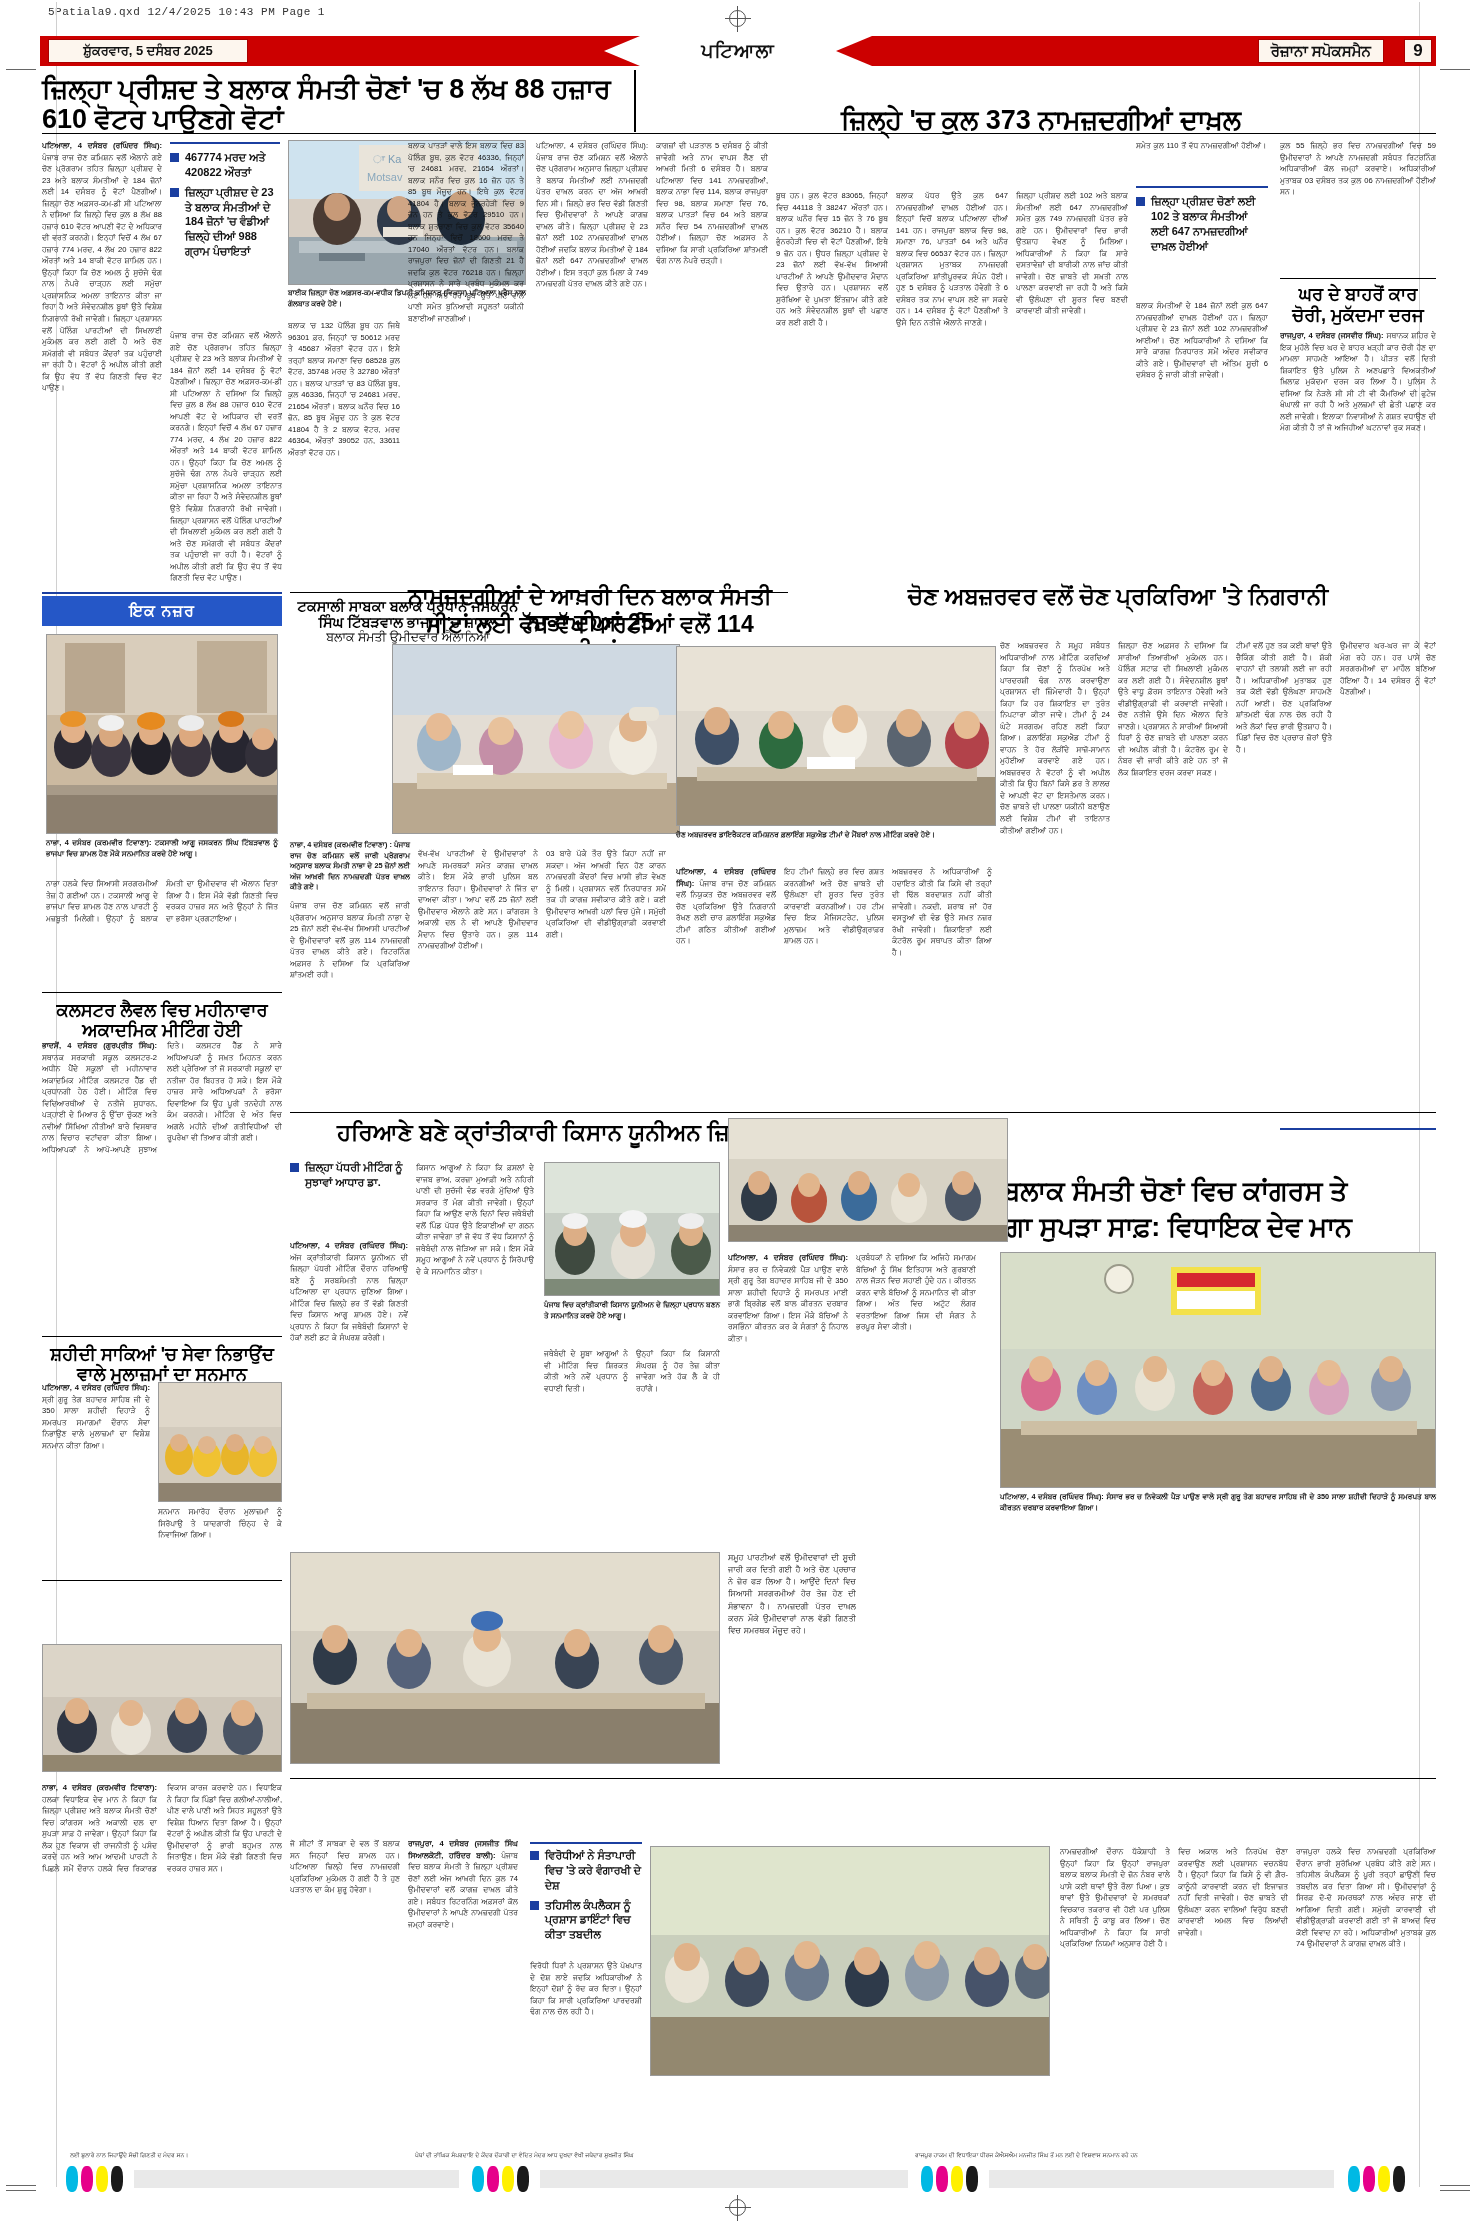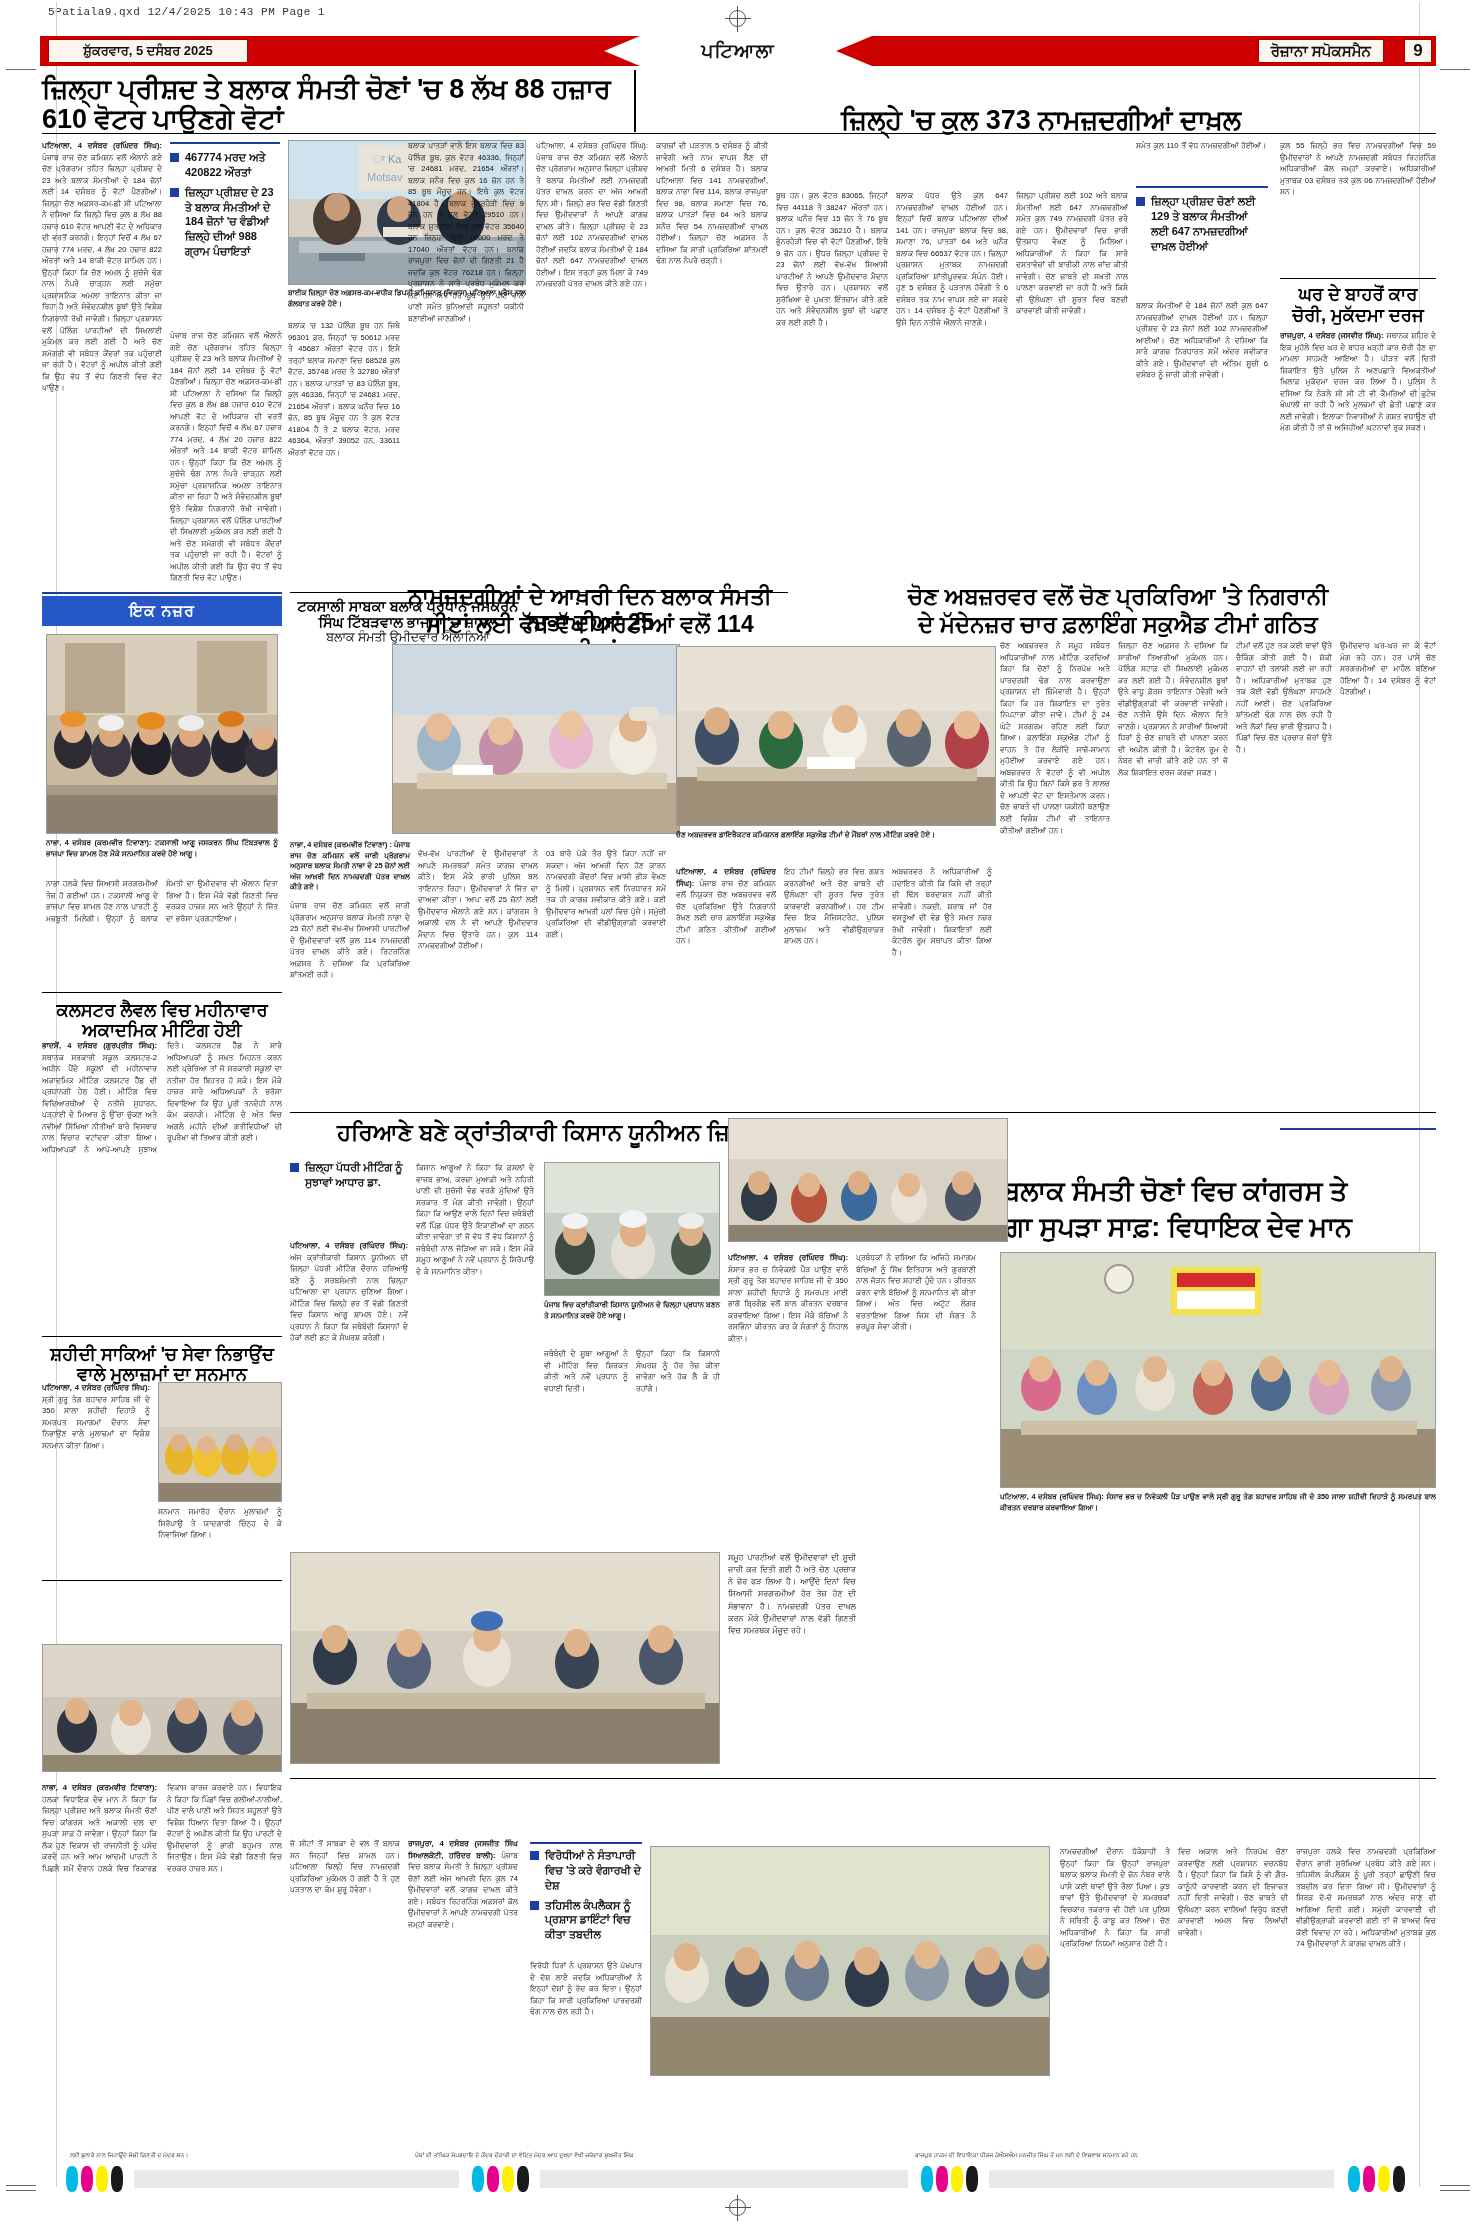--- a/index.html
+++ b/index.html
@@ -223,21 +223,21 @@
     ਬਲਾਕ ਪੱਧਰ ਉਤੇ ਕੁਲ 647 ਨਾਮਜ਼ਦਗੀਆਂ ਦਾਖ਼ਲ ਹੋਈਆਂ ਹਨ। ਇਨ੍ਹਾਂ ਵਿਚੋਂ ਬਲਾਕ ਪਟਿਆਲਾ ਦੀਆਂ 141 ਹਨ। ਰਾਜਪੁਰਾ ਬਲਾਕ ਵਿਚ 98, ਸਮਾਣਾ 76, ਪਾਤੜਾਂ 64 ਅਤੇ ਘਨੌਰ ਬਲਾਕ ਵਿਚ 66537 ਵੋਟਰ ਹਨ। ਜ਼ਿਲ੍ਹਾ ਪ੍ਰਸ਼ਾਸਨ ਮੁਤਾਬਕ ਨਾਮਜ਼ਦਗੀ ਪ੍ਰਕਿਰਿਆ ਸ਼ਾਂਤੀਪੂਰਵਕ ਸੰਪੰਨ ਹੋਈ। ਹੁਣ 5 ਦਸੰਬਰ ਨੂੰ ਪੜਤਾਲ ਹੋਵੇਗੀ ਤੇ 6 ਦਸੰਬਰ ਤਕ ਨਾਮ ਵਾਪਸ ਲਏ ਜਾ ਸਕਦੇ ਹਨ। 14 ਦਸੰਬਰ ਨੂੰ ਵੋਟਾਂ ਪੈਣਗੀਆਂ ਤੇ ਉਸੇ ਦਿਨ ਨਤੀਜੇ ਐਲਾਨੇ ਜਾਣਗੇ।
   </div>
   <div class="col-text" style="left:1016px; top:190px; width:112px; height:400px;">
     ਜ਼ਿਲ੍ਹਾ ਪ੍ਰੀਸ਼ਦ ਲਈ 102 ਅਤੇ ਬਲਾਕ ਸੰਮਤੀਆਂ ਲਈ 647 ਨਾਮਜ਼ਦਗੀਆਂ ਸਮੇਤ ਕੁਲ 749 ਨਾਮਜ਼ਦਗੀ ਪੱਤਰ ਭਰੇ ਗਏ ਹਨ। ਉਮੀਦਵਾਰਾਂ ਵਿਚ ਭਾਰੀ ਉਤਸ਼ਾਹ ਵੇਖਣ ਨੂੰ ਮਿਲਿਆ। ਅਧਿਕਾਰੀਆਂ ਨੇ ਕਿਹਾ ਕਿ ਸਾਰੇ ਦਸਤਾਵੇਜ਼ਾਂ ਦੀ ਬਾਰੀਕੀ ਨਾਲ ਜਾਂਚ ਕੀਤੀ ਜਾਵੇਗੀ। ਚੋਣ ਜ਼ਾਬਤੇ ਦੀ ਸਖ਼ਤੀ ਨਾਲ ਪਾਲਣਾ ਕਰਵਾਈ ਜਾ ਰਹੀ ਹੈ ਅਤੇ ਕਿਸੇ ਵੀ ਉਲੰਘਣਾ ਦੀ ਸੂਰਤ ਵਿਚ ਬਣਦੀ ਕਾਰਵਾਈ ਕੀਤੀ ਜਾਵੇਗੀ।
   </div>
 
   <div style="position:absolute; left:1136px; top:186px; width:132px; height:2px; background:#1b3fa0;"></div>
   <div class="bullets" style="left:1136px; top:194px; width:132px;">
     <div class="b-item">
       <span class="b-sq"></span>
-      <span>ਜ਼ਿਲ੍ਹਾ ਪ੍ਰੀਸ਼ਦ ਚੋਣਾਂ ਲਈ 129 ਤੇ ਬਲਾਕ ਸੰਮਤੀਆਂ ਲਈ 647 ਨਾਮਜ਼ਦਗੀਆਂ ਦਾਖ਼ਲ ਹੋਈਆਂ</span>
+      <span>ਜ਼ਿਲ੍ਹਾ ਪ੍ਰੀਸ਼ਦ ਚੋਣਾਂ ਲਈ 102 ਤੇ ਬਲਾਕ ਸੰਮਤੀਆਂ ਲਈ 647 ਨਾਮਜ਼ਦਗੀਆਂ ਦਾਖ਼ਲ ਹੋਈਆਂ</span>
     </div>
   </div>
   <div class="col-text" style="left:1136px; top:140px; width:132px; height:44px;">
     ਸਮੇਤ ਕੁਲ 110 ਤੋਂ ਵੱਧ ਨਾਮਜ਼ਦਗੀਆਂ ਹੋਈਆਂ।
   </div>
   <div class="col-text" style="left:1136px; top:300px; width:132px; height:290px;">
     ਬਲਾਕ ਸੰਮਤੀਆਂ ਦੇ 184 ਜ਼ੋਨਾਂ ਲਈ ਕੁਲ 647 ਨਾਮਜ਼ਦਗੀਆਂ ਦਾਖ਼ਲ ਹੋਈਆਂ ਹਨ। ਜ਼ਿਲ੍ਹਾ ਪ੍ਰੀਸ਼ਦ ਦੇ 23 ਜ਼ੋਨਾਂ ਲਈ 102 ਨਾਮਜ਼ਦਗੀਆਂ ਆਈਆਂ। ਚੋਣ ਅਧਿਕਾਰੀਆਂ ਨੇ ਦਸਿਆ ਕਿ ਸਾਰੇ ਕਾਗਜ਼ ਨਿਰਧਾਰਤ ਸਮੇਂ ਅੰਦਰ ਸਵੀਕਾਰ ਕੀਤੇ ਗਏ। ਉਮੀਦਵਾਰਾਂ ਦੀ ਅੰਤਿਮ ਸੂਚੀ 6 ਦਸੰਬਰ ਨੂੰ ਜਾਰੀ ਕੀਤੀ ਜਾਵੇਗੀ।
   </div>
   <div class="col-text" style="left:1280px; top:140px; width:156px; height:130px;">
     ਕੁਲ 55 ਜ਼ਿਲ੍ਹੇ ਭਰ ਵਿਚ ਨਾਮਜ਼ਦਗੀਆਂ ਵਿਚ 59 ਉਮੀਦਵਾਰਾਂ ਨੇ ਆਪਣੇ ਨਾਮਜ਼ਦਗੀ ਸਬੰਧਤ ਰਿਟਰਨਿੰਗ ਅਧਿਕਾਰੀਆਂ ਕੋਲ ਜਮ੍ਹਾਂ ਕਰਵਾਏ। ਅਧਿਕਾਰੀਆਂ ਮੁਤਾਬਕ 03 ਦਸੰਬਰ ਤਕ ਕੁਲ 06 ਨਾਮਜ਼ਦਗੀਆਂ ਹੋਈਆਂ ਸਨ।
@@ -290,21 +290,20 @@
   </div>
   <div class="col-text" style="left:46px; top:878px; width:232px; height:110px; column-count:2; column-gap:8px;">
     ਨਾਭਾ ਹਲਕੇ ਵਿਚ ਸਿਆਸੀ ਸਰਗਰਮੀਆਂ ਤੇਜ਼ ਹੋ ਗਈਆਂ ਹਨ। ਟਕਸਾਲੀ ਆਗੂ ਦੇ ਭਾਜਪਾ ਵਿਚ ਸ਼ਾਮਲ ਹੋਣ ਨਾਲ ਪਾਰਟੀ ਨੂੰ ਮਜ਼ਬੂਤੀ ਮਿਲੇਗੀ। ਉਨ੍ਹਾਂ ਨੂੰ ਬਲਾਕ ਸੰਮਤੀ ਦਾ ਉਮੀਦਵਾਰ ਵੀ ਐਲਾਨ ਦਿਤਾ ਗਿਆ ਹੈ। ਇਸ ਮੌਕੇ ਵੱਡੀ ਗਿਣਤੀ ਵਿਚ ਵਰਕਰ ਹਾਜ਼ਰ ਸਨ ਅਤੇ ਉਨ੍ਹਾਂ ਨੇ ਜਿੱਤ ਦਾ ਭਰੋਸਾ ਪ੍ਰਗਟਾਇਆ।
   </div>
 
   <div class="rule-black" style="position:absolute; left:290px; top:592px; width:498px;"></div>
   <div class="hl hl-lg" style="position:absolute; left:386px; top:584px; width:408px;">ਨਾਮਜ਼ਦਗੀਆਂ ਦੇ ਆਖ਼ਰੀ ਦਿਨ ਬਲਾਕ ਸੰਮਤੀ ਨਾਭਾ ਦੀਆਂ 25</div>
   <div class="hl hl-lg" style="position:absolute; left:386px; top:612px; width:408px;">ਸੀਟਾਂ ਲਈ ਵੱਖ-ਵੱਖ ਪਾਰਟੀਆਂ ਵਲੋਂ 114 ਨਾਮਜ਼ਦਗੀਆਂ ਦਾਖ਼ਲ</div>
 
   <div class="hl hl-lg" style="position:absolute; left:800px; top:584px; width:636px;">ਚੋਣ ਅਬਜ਼ਰਵਰ ਵਲੋਂ ਚੋਣ ਪ੍ਰਕਿਰਿਆ 'ਤੇ ਨਿਗਰਾਨੀ</div>
-  <div class="hl hl-lg" style="position:absolute; left:800px; top:612px; width:636px;">ਦੇ ਮੱਦੇਨਜ਼ਰ ਚਾਰ ਫ਼ਲਾਇੰਗ ਸਕੁਐਡ ਟੀਮਾਂ ਗਠਿਤ</div>
 
   <div class="photo" style="left:392px; top:644px; width:288px; height:190px;">
     <svg width="288" height="190" viewBox="0 0 288 190" preserveAspectRatio="none">
       <rect width="288" height="190" fill="#e3ddd4"></rect>
       <rect x="0" y="0" width="288" height="70" fill="#cfd9e2"></rect>
       <rect x="0" y="138" width="288" height="52" fill="#b9a88f"></rect>
       <rect x="24" y="128" width="250" height="16" fill="#d8cbb4"></rect>
       <ellipse cx="46" cy="100" rx="22" ry="26" fill="#9fb6c9"></ellipse>
         <ellipse cx="46" cy="82" rx="13" ry="14" fill="#e6bb95"></ellipse>
       <ellipse cx="108" cy="104" rx="22" ry="26" fill="#c48fa7"></ellipse>

